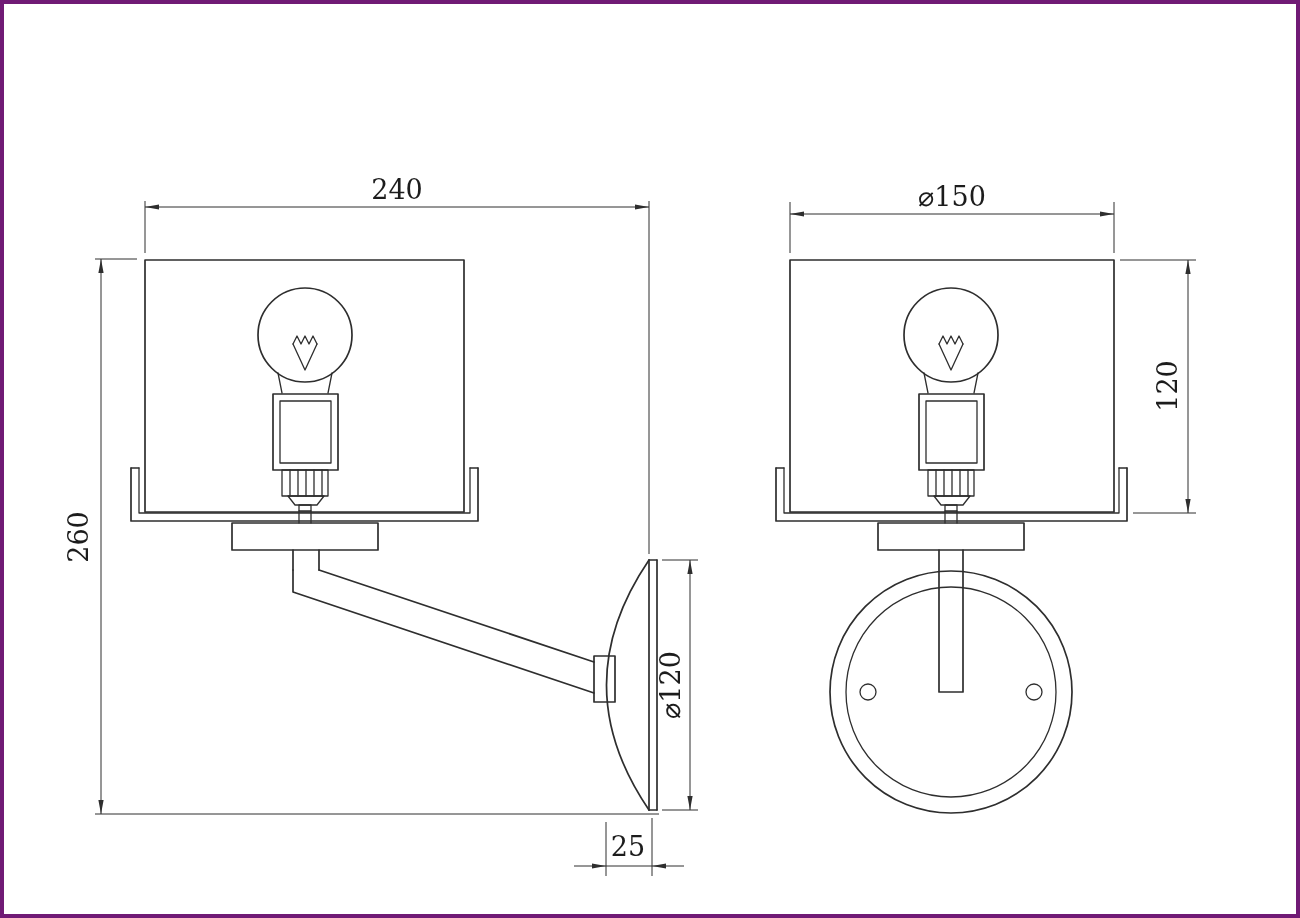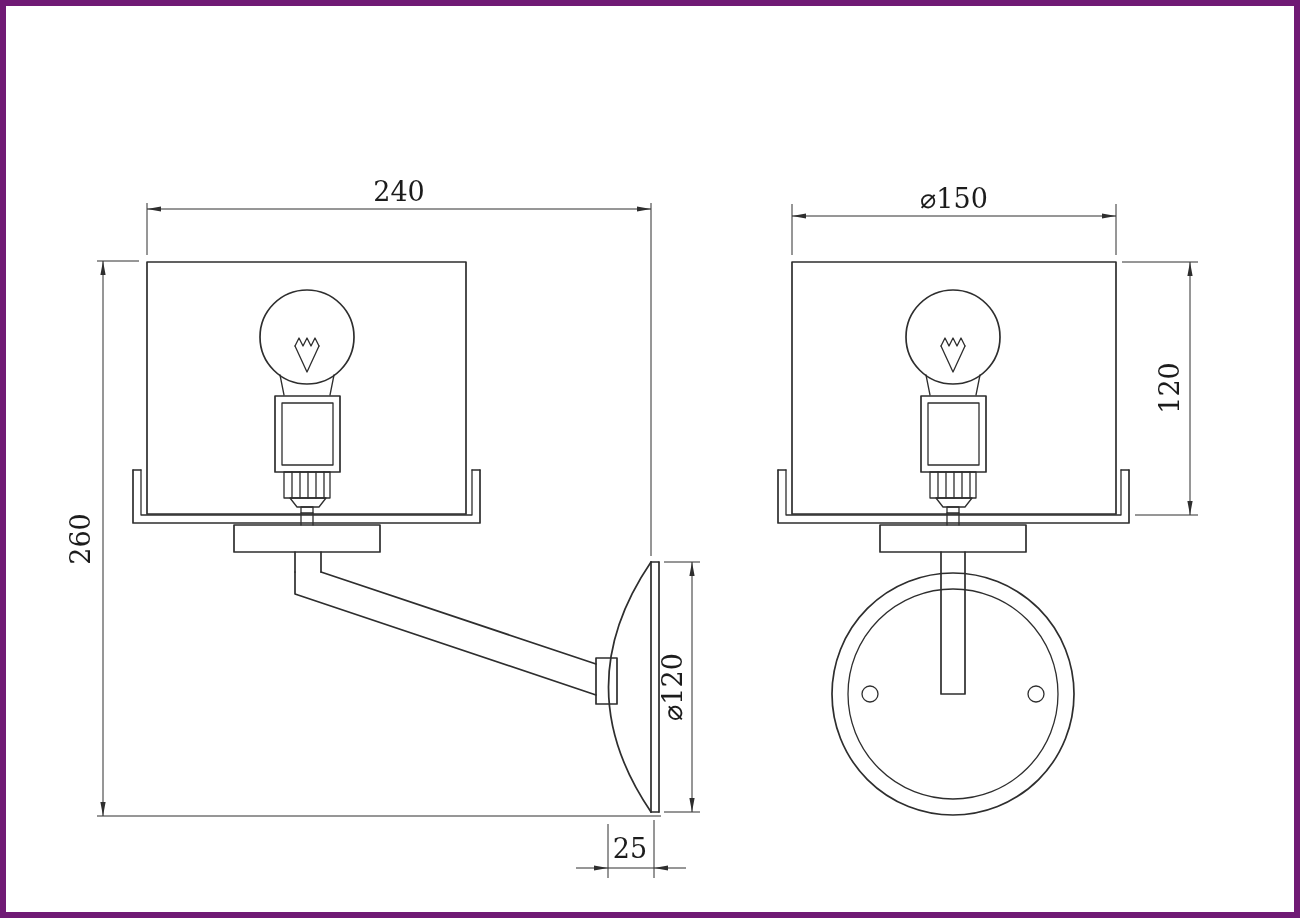--- a/index.html
+++ b/index.html
@@ -1,20 +1,20 @@
 <!DOCTYPE html>
 <html><head>
 <meta charset="utf-8">
 <style>
   html,body{margin:0;padding:0;background:#ffffff;}
   .canvas-wrap{
     position:relative;
     width:1300px;height:918px;
     background:#ffffff;
-    border:6px solid #701a75;
+    border:4px solid #701a75;
     box-sizing:border-box;
     font-family:"DejaVu Serif","Liberation Serif",serif;
   }
   svg{display:block;}
   .obj{fill:none;stroke:#2e2e2e;stroke-width:1.7;stroke-linejoin:round;stroke-linecap:round;}
   .obj2{fill:none;stroke:#2e2e2e;stroke-width:1.3;stroke-linejoin:round;stroke-linecap:round;}
   .dim{fill:none;stroke:#2e2e2e;stroke-width:1;}
   .ext{fill:none;stroke:#2e2e2e;stroke-width:1;}
   text.dim-label{
     font-family:"DejaVu Serif","Liberation Serif",serif;

